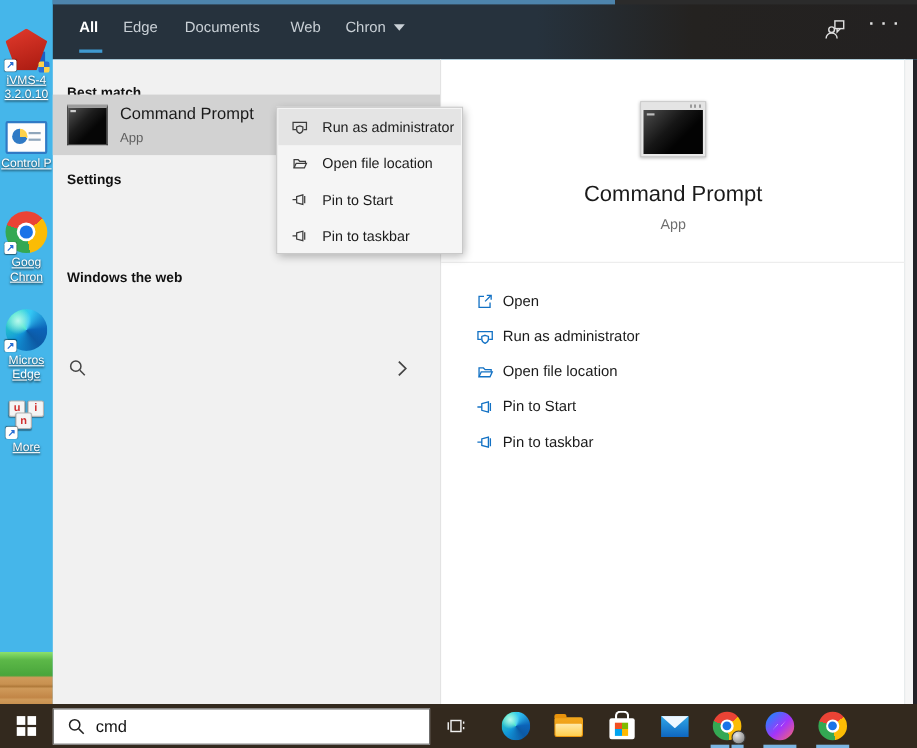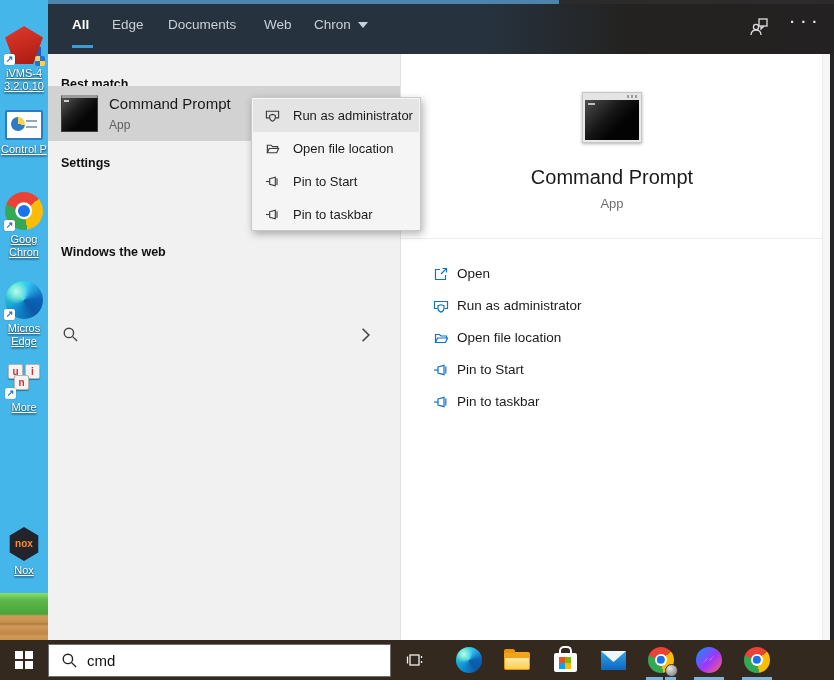--- a/index.html
+++ b/index.html
@@ -179,25 +179,20 @@
       <div class="art uni-art">
         <div class="uni-key" style="left:2px;top:0">u</div>
         <div class="uni-key" style="left:19px;top:0">i</div>
         <div class="uni-key" style="left:8px;top:11px">n</div>
         <div class="sc-badge">↗</div>
       </div>
       <div class="desk-label">More</div>
     </div>
 
 
-    <div class="desk-icon" style="top:527px">
-      <div class="art nox-art">nox</div>
-
-      <div class="desk-label">Nox</div>
-    </div>
   </div>
 
   <div class="flyout-header">
     <div class="flyout-topstrip"></div>
     <div class="tab selected" style="left:24px">All</div>
     <div class="tab-underline" style="left:24px;width:21px"></div>
     <div class="tab" style="left:64px">Edge</div>
     <div class="tab" style="left:120px">Documents</div>
     <div class="tab" style="left:216px">Web</div>
     <div class="tab" style="left:266px"><span>Chron</span><span class="caret-down"></span></div>

